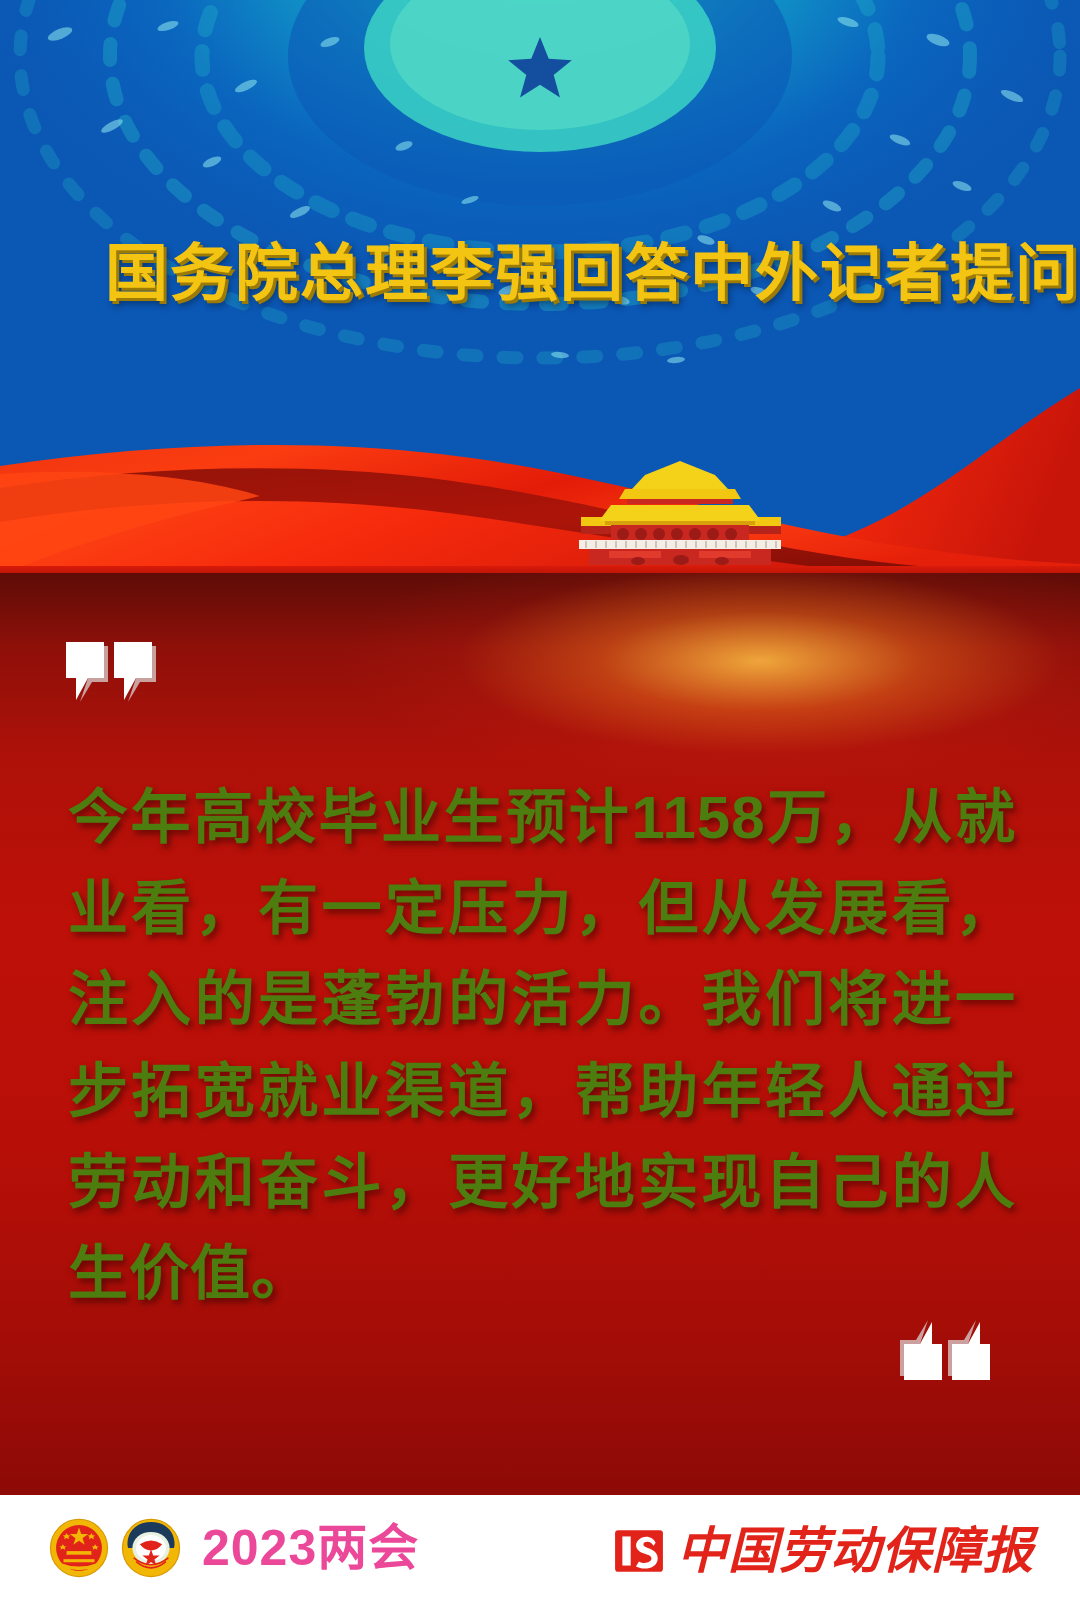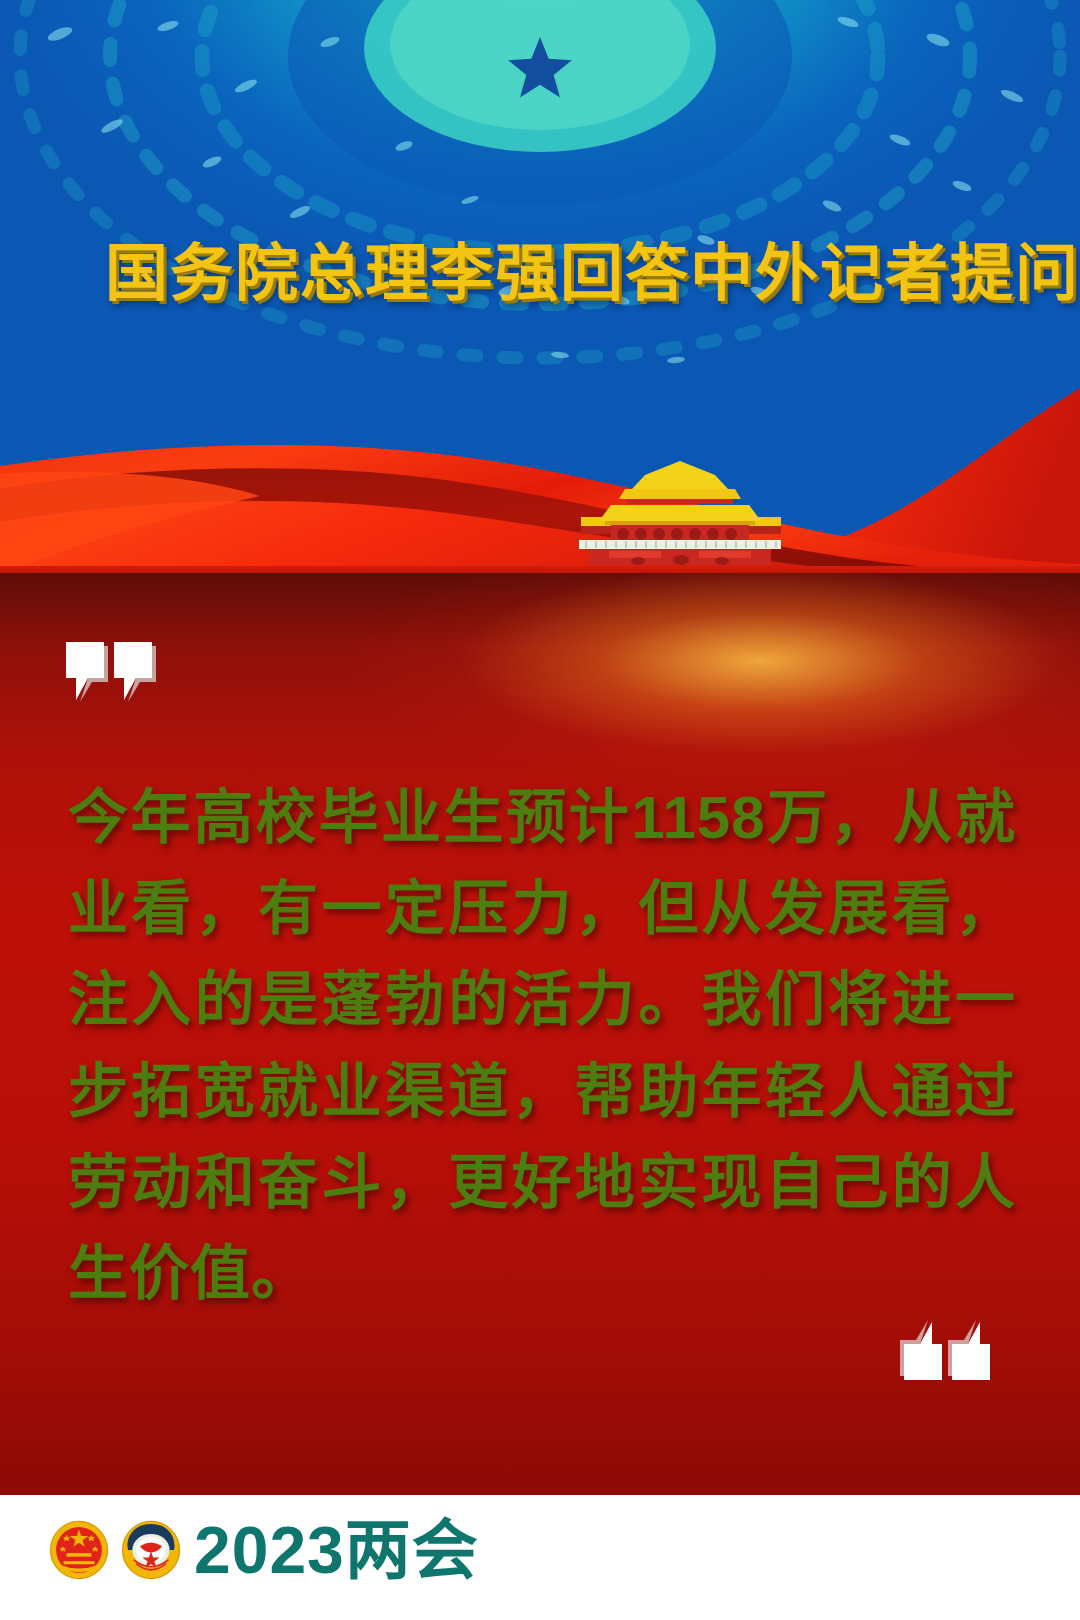--- a/index.html
+++ b/index.html
@@ -131,24 +131,24 @@
   }
   .footer-left{
     position:absolute;
     left:48px; top:22px;
     display:flex;
     align-items:center;
     gap:10px;
   }
   .emblem{ width:62px; height:62px; flex:0 0 auto; }
   .lianghui-text{
-    margin-left:2px;
-    font-size:66px;
+    margin-left:10px;
+    font-size:50px;
     font-weight:bold;
-    color:#0f766e;
+    color:#ec4899;
     letter-spacing:1px;
     line-height:1;
   }
   .footer-right{
     position:absolute;
     right:46px; top:30px;
     display:flex;
     align-items:center;
     gap:12px;
   }
@@ -390,15 +390,26 @@
         <g stroke="#e2231a" stroke-width="2.5" fill="none">
           <path d="M22,66 Q50,88 78,66"></path>
           <path d="M26,72 Q50,92 74,72"></path>
         </g>
         <circle cx="50" cy="50" r="46" fill="none" stroke="#d89a04" stroke-width="2"></circle>
       </svg>
 
       <span class="lianghui-text">2023两会</span>
     </div>
 
+    <div class="footer-right">
+
+      <svg class="ls-mark" viewBox="0 0 100 100">
+        <rect x="4" y="10" width="92" height="80" rx="6" fill="#e2231a"></rect>
+        <path d="M18,22 L18,78 L34,78 L34,22 Z" fill="#ffffff"></path>
+        <path d="M82,34 C78,24 66,20 56,24 C44,29 40,42 50,50 C58,57 74,56 74,64
+                 C74,72 60,76 50,70 L44,80 C60,88 86,84 86,64 C86,48 68,46 62,42
+                 C56,38 58,32 66,32 C72,32 76,36 78,40 Z" fill="#ffffff"></path>
+      </svg>
+      <span class="masthead">中国劳动保障报</span>
+    </div>
   </div>
 
 </div>
 
 </body></html>

